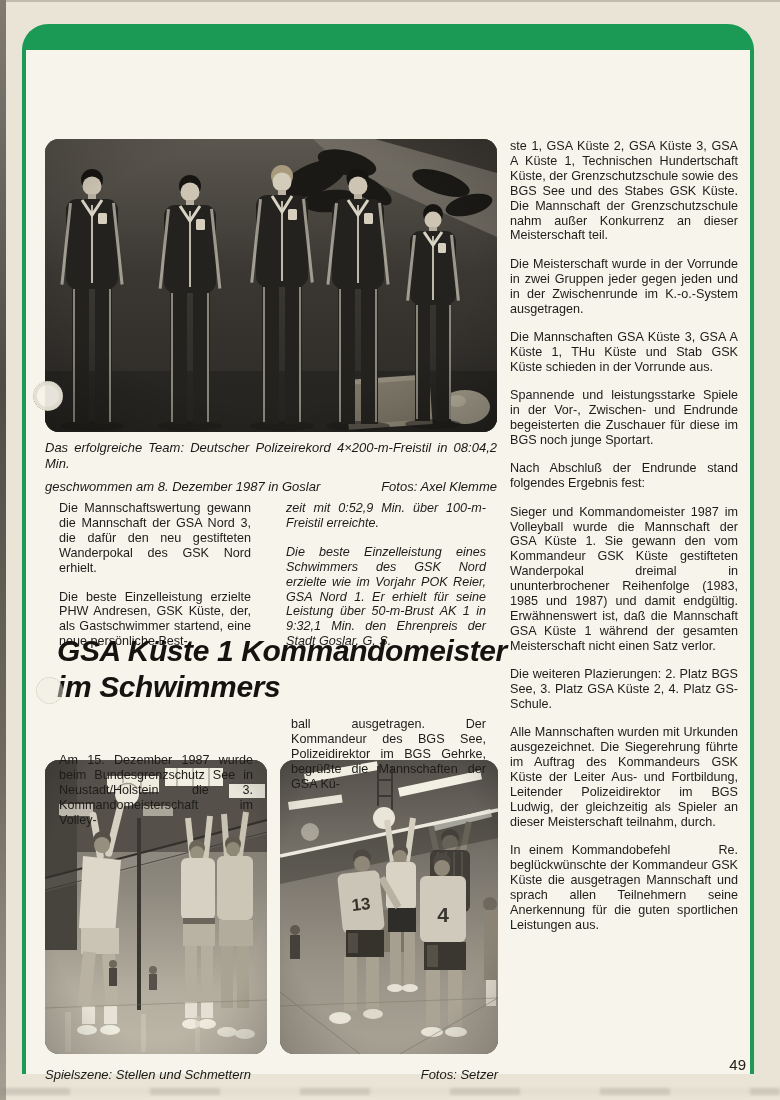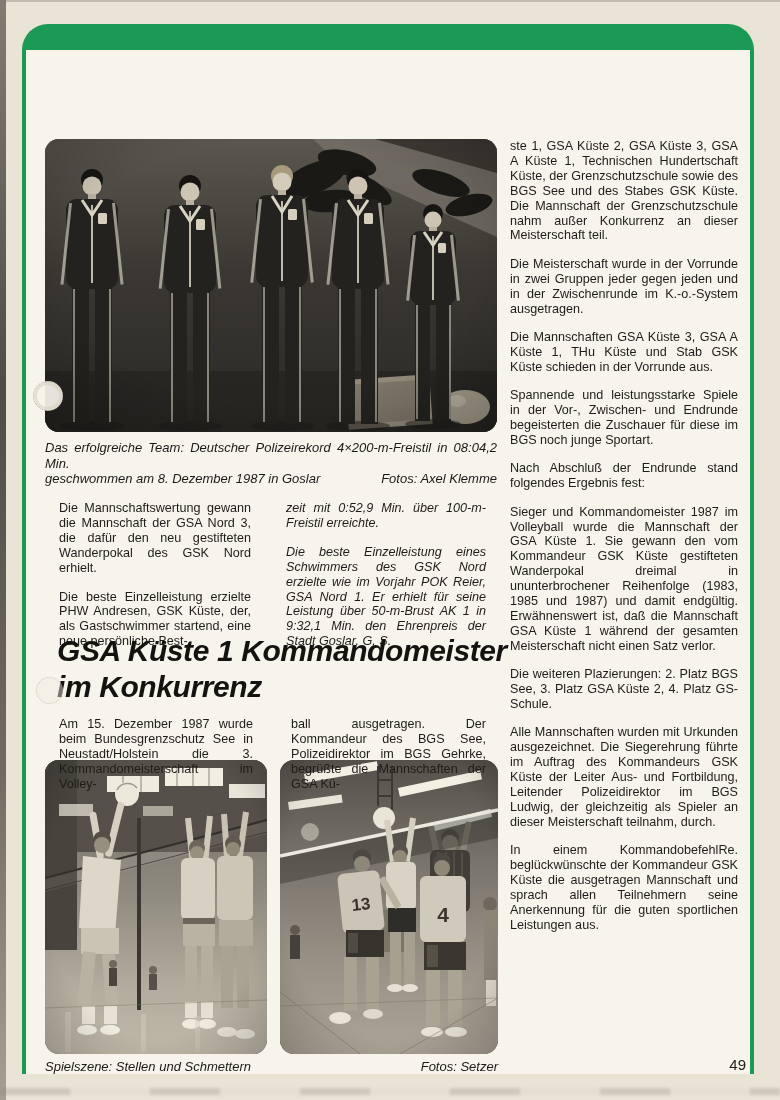--- a/index.html
+++ b/index.html
@@ -39,37 +39,37 @@
   .photo-team { left:45px; top:139px; width:452px; height:293px; }
   .photo-vb1 { left:45px; top:760px; width:222px; height:294px; }
   .photo-vb2 { left:280px; top:760px; width:218px; height:294px; }
 
   
   .abs { position:absolute; z-index:3; }
   .body-text { font-size:12.6px; line-height:14.9px; text-align:justify; }
   .body-text p { margin:14px; }
   .caption { font-style:italic; font-size:13px; line-height:15.6px; color:#1b1916; }
   .cap-just { text-align:justify; text-align-last:justify; }
-  .cap-row { display:flex; justify-content:space-between; }
+  .cap-row { display:flex; justify-content:space-between;margin-top:8px; }
   .caption1 { left:45px; top:440px; width:452px; }
   .a1col1 { left:45px;  top:487px; width:220px; }
   .a1col2 { left:272px; top:487px; width:228px;font-style:italic; }
   h1.headline {
     position:absolute; left:45px; top:621px; width:478px; margin:12px; z-index:3;
     font-size:30px; line-height:36px; font-weight:bold; font-style:italic;
     letter-spacing:-0.4px; color:#15130f;
   }
   h1.headline span { display:block; }
-  .a2col1 { left:45px;  top:703px; width:222px; }
+  .a2col1 { left:45px;  top:739px; width:222px; }
   .a2col2 { left:277px; top:703px; width:223px; }
   .caption2 { left:45px; top:1059px; width:453px; }
   .right-col { left:510px; top:139px; width:228px; }
   .right-col p { margin:0 0 13.5px; }
   .right-col p.last { margin:0; }
-  .author { float:right; }
+  .author { float:right;padding-left:48px; }
   .page-num { position:absolute; left:726px; top:1056px; width:20px; z-index:3;
     text-align:right; font-size:15px; font-weight:normal; color:#232019; }
 </style>
 </head>
 <body>
 
 <div class="page">
 
   <div class="frame"></div>
   <div class="scan-left"></div>
@@ -206,21 +206,21 @@
     <p>Die Mannschaftswertung gewann die Mannschaft der GSA Nord 3, die dafür den neu gestifteten Wanderpokal des GSK Nord erhielt.</p>
     <p>Die beste Einzelleistung erzielte PHW Andresen, GSK Küste, der, als Gastschwimmer startend, eine neue persönliche Best-</p>
   </div>
   <div class="abs body-text a1col2">
     <p>zeit mit 0:52,9 Min. über 100-m-Freistil erreichte.</p>
     <p>Die beste Einzelleistung eines Schwimmers des GSK Nord erzielte wie im Vorjahr POK Reier, GSA Nord 1. Er erhielt für seine Leistung über 50-m-Brust AK 1 in 9:32,1 Min. den Ehrenpreis der Stadt Goslar. G. S.</p>
   </div>
 
   <h1 class="headline">
     <span>GSA Küste 1 Kommandomeister</span>
-    <span>im Konkurrenz</span>
+    <span>im Schwimmers</span>
   </h1>
 
   <div class="abs body-text a2col1">
     <p>Am 15. Dezember 1987 wurde beim Bundesgrenzschutz See in Neustadt/Holstein die 3. Kommandomeisterschaft im Volley-</p>
   </div>
   <div class="abs body-text a2col2">
     <p>ball ausgetragen. Der Kommandeur des BGS See, Polizeidirektor im BGS Gehrke, begrüßte die Mannschaften der GSA Kü-</p>
   </div>
 
   <figure class="photo photo-vb1" style="margin:0;">

